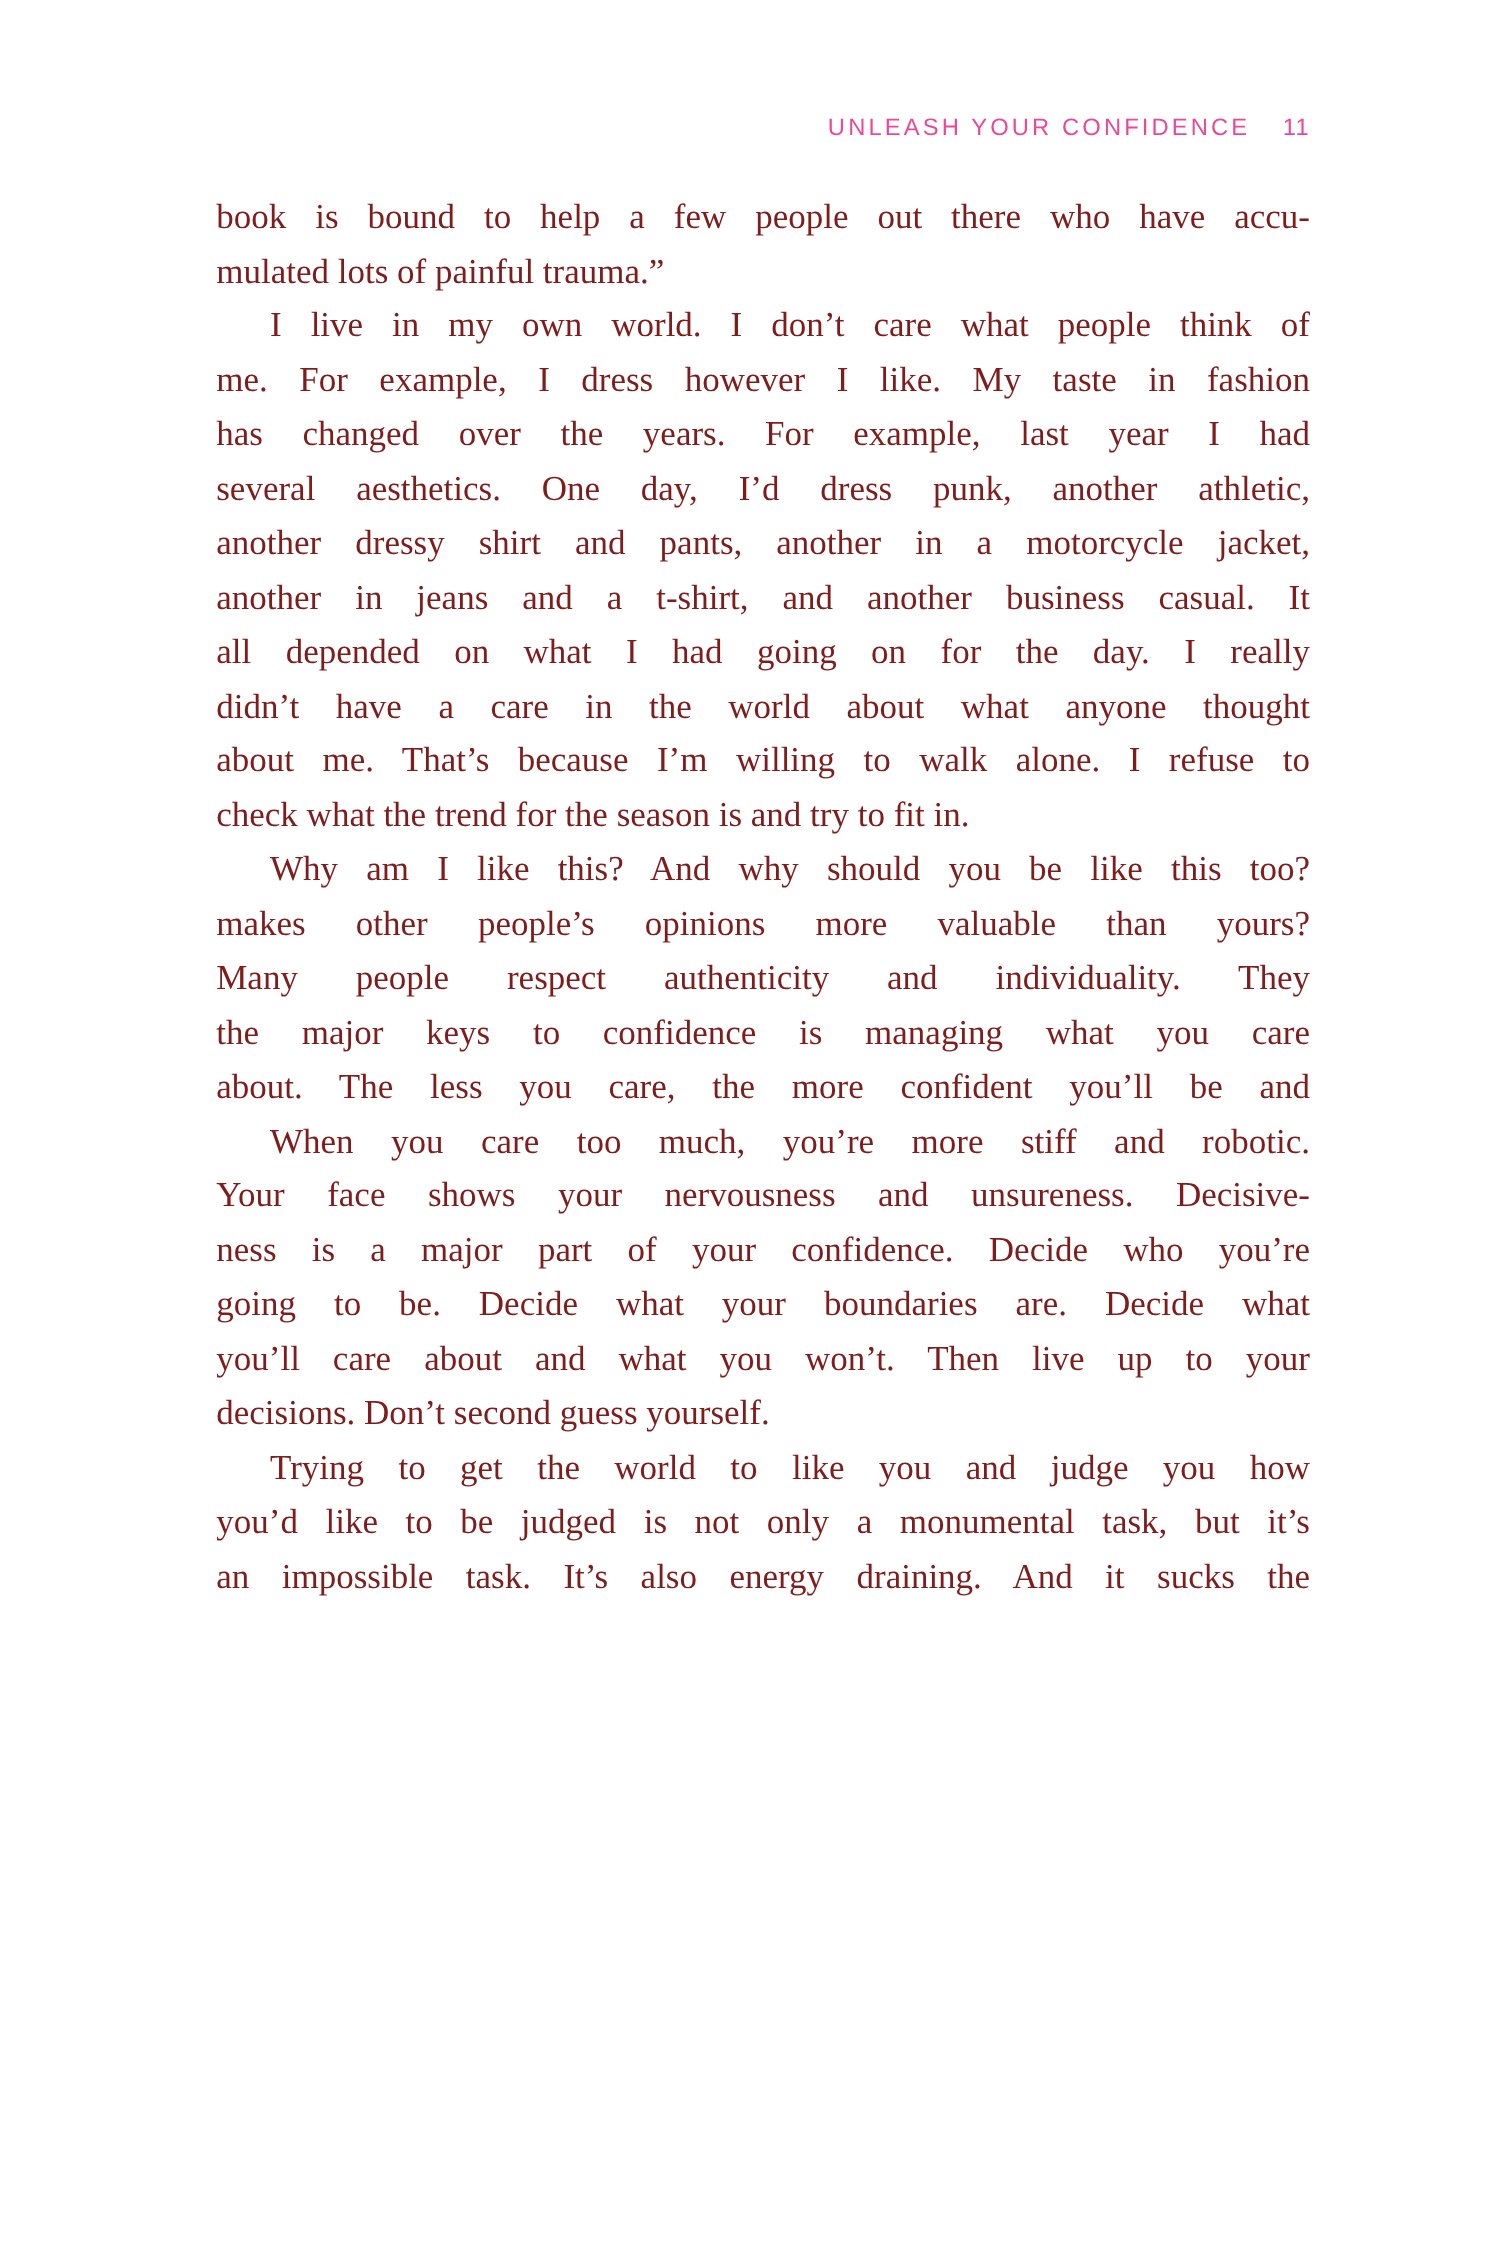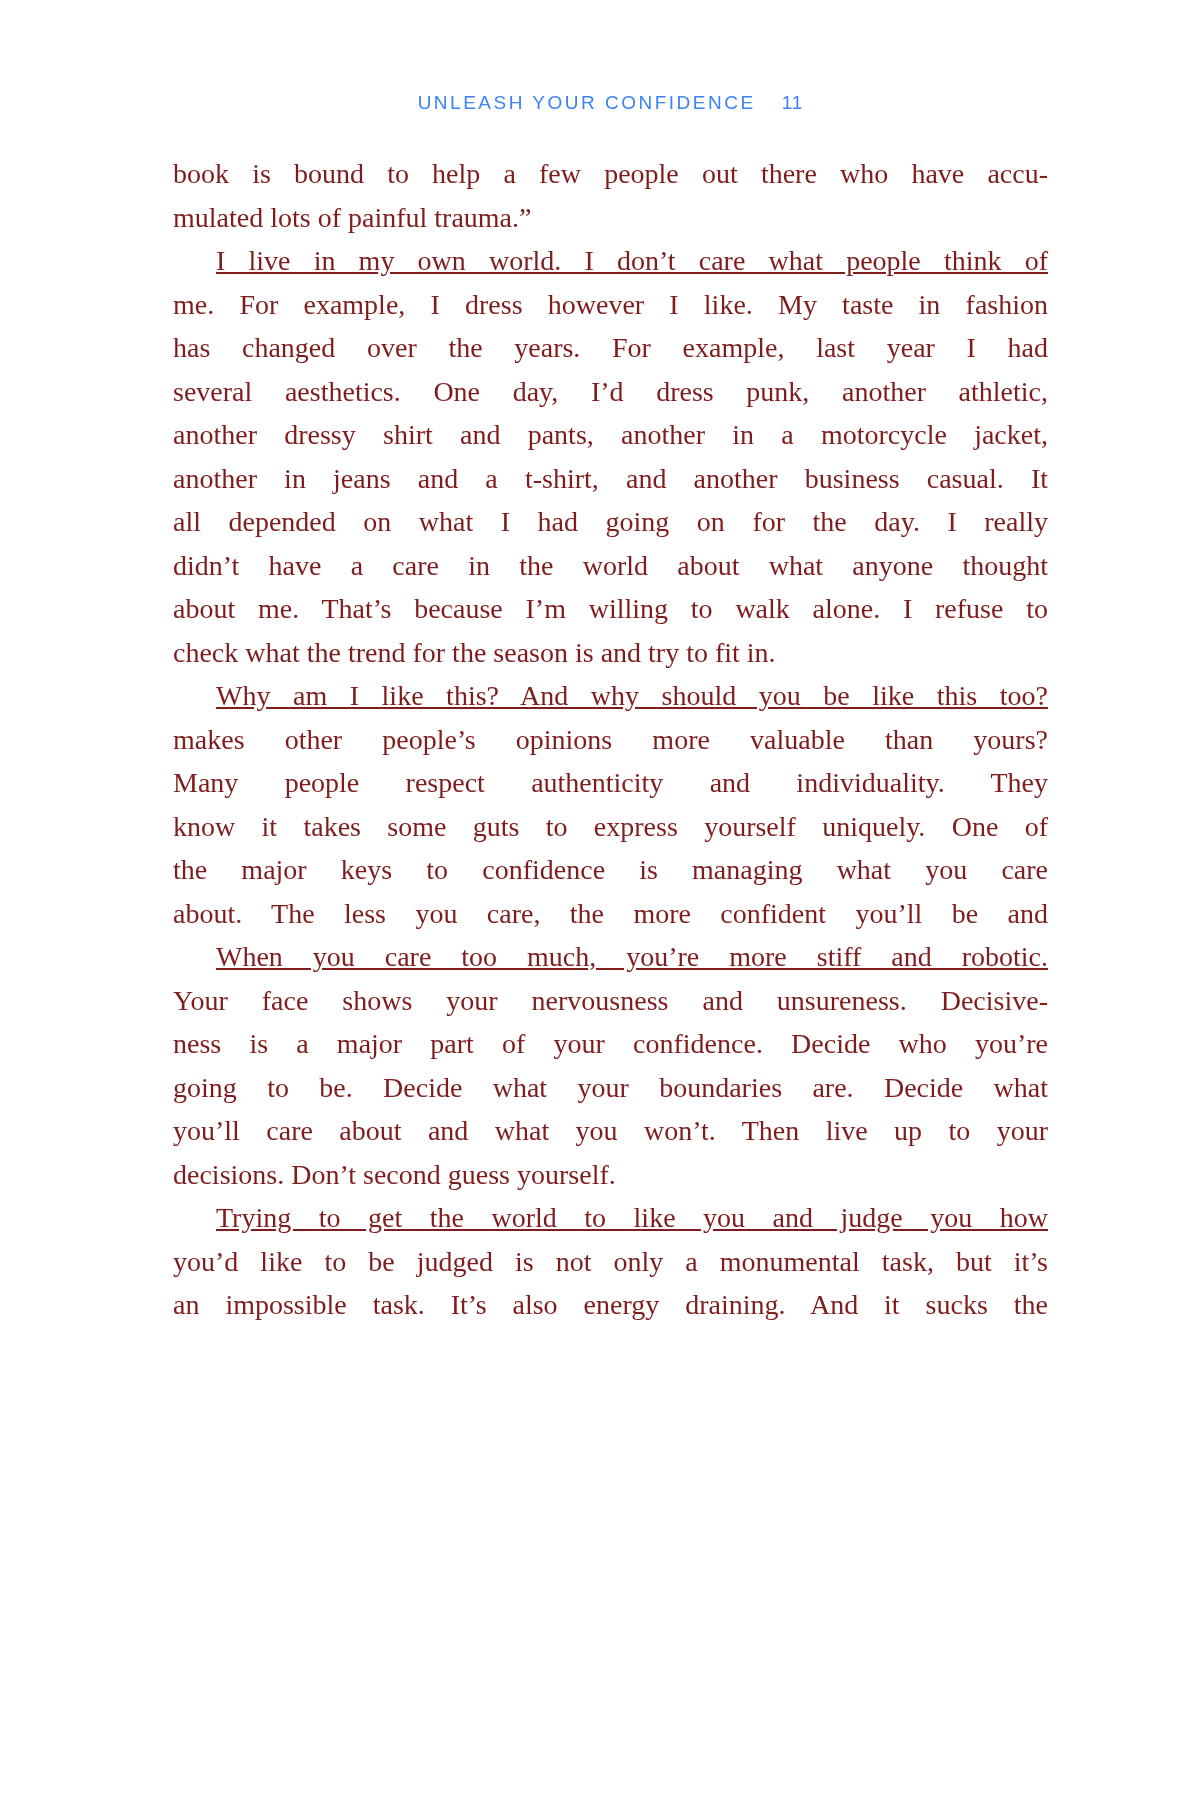--- a/index.html
+++ b/index.html
@@ -14,25 +14,25 @@
     background: #ffffff;
     overflow: hidden;
     font-family: "Liberation Serif", serif;
     color: #161616;
   }
   .running-head {
     position: absolute;
     top: 92px;
     left: 173px;
     width: 875px;
-    text-align: center;
+    text-align: right;
     font-family: "Liberation Sans", sans-serif;
     font-size: 19px;
     letter-spacing: 2.5px;
-    color: #3b82f6;
+    color: #ec4899;
     white-space: nowrap;
   }
   .running-head .pgnum {
     margin-left: 26px;
     letter-spacing: 1px;
   }
   .body-text {
     position: absolute;
     top: 152px;
     left: 173px;
@@ -48,21 +48,20 @@
   .line {
     text-align: justify;
     text-align-last: justify;
     white-space: normal;
   }
   .line.last {
     text-align-last: left;
   }
   .line.indent {
     text-indent: 43px;
-    text-decoration: underline;
   }
 </style>
 </head>
 <body>
 
 <div class="page">
   <header class="running-head">
     <span>UNLEASH YOUR CONFIDENCE</span><span class="pgnum">11</span>
   </header>
 
@@ -80,21 +79,20 @@
         <div class="line">another in jeans and a t-shirt, and another business casual. It</div>
         <div class="line">all depended on what I had going on for the day. I really</div>
         <div class="line">didn’t have a care in the world about what anyone thought</div>
         <div class="line">about me. That’s because I’m willing to walk alone. I refuse to</div>
         <div class="line last">check what the trend for the season is and try to fit in.</div>
       </div>
       <div class="paragraph">
         <div class="line indent">Why am I like this? And why should you be like this too?</div>
         <div class="line">makes other people’s opinions more valuable than yours?</div>
         <div class="line">Many people respect authenticity and individuality. They</div>
-        <div class="line">know it takes some guts to express yourself uniquely. One of</div>
         <div class="line">the major keys to confidence is managing what you care</div>
         <div class="line">about. The less you care, the more confident you’ll be and</div>
       </div>
       <div class="paragraph">
         <div class="line indent">When you care too much, you’re more stiff and robotic.</div>
         <div class="line">Your face shows your nervousness and unsureness. Decisive-</div>
         <div class="line">ness is a major part of your confidence. Decide who you’re</div>
         <div class="line">going to be. Decide what your boundaries are. Decide what</div>
         <div class="line">you’ll care about and what you won’t. Then live up to your</div>
         <div class="line last">decisions. Don’t second guess yourself.</div>

